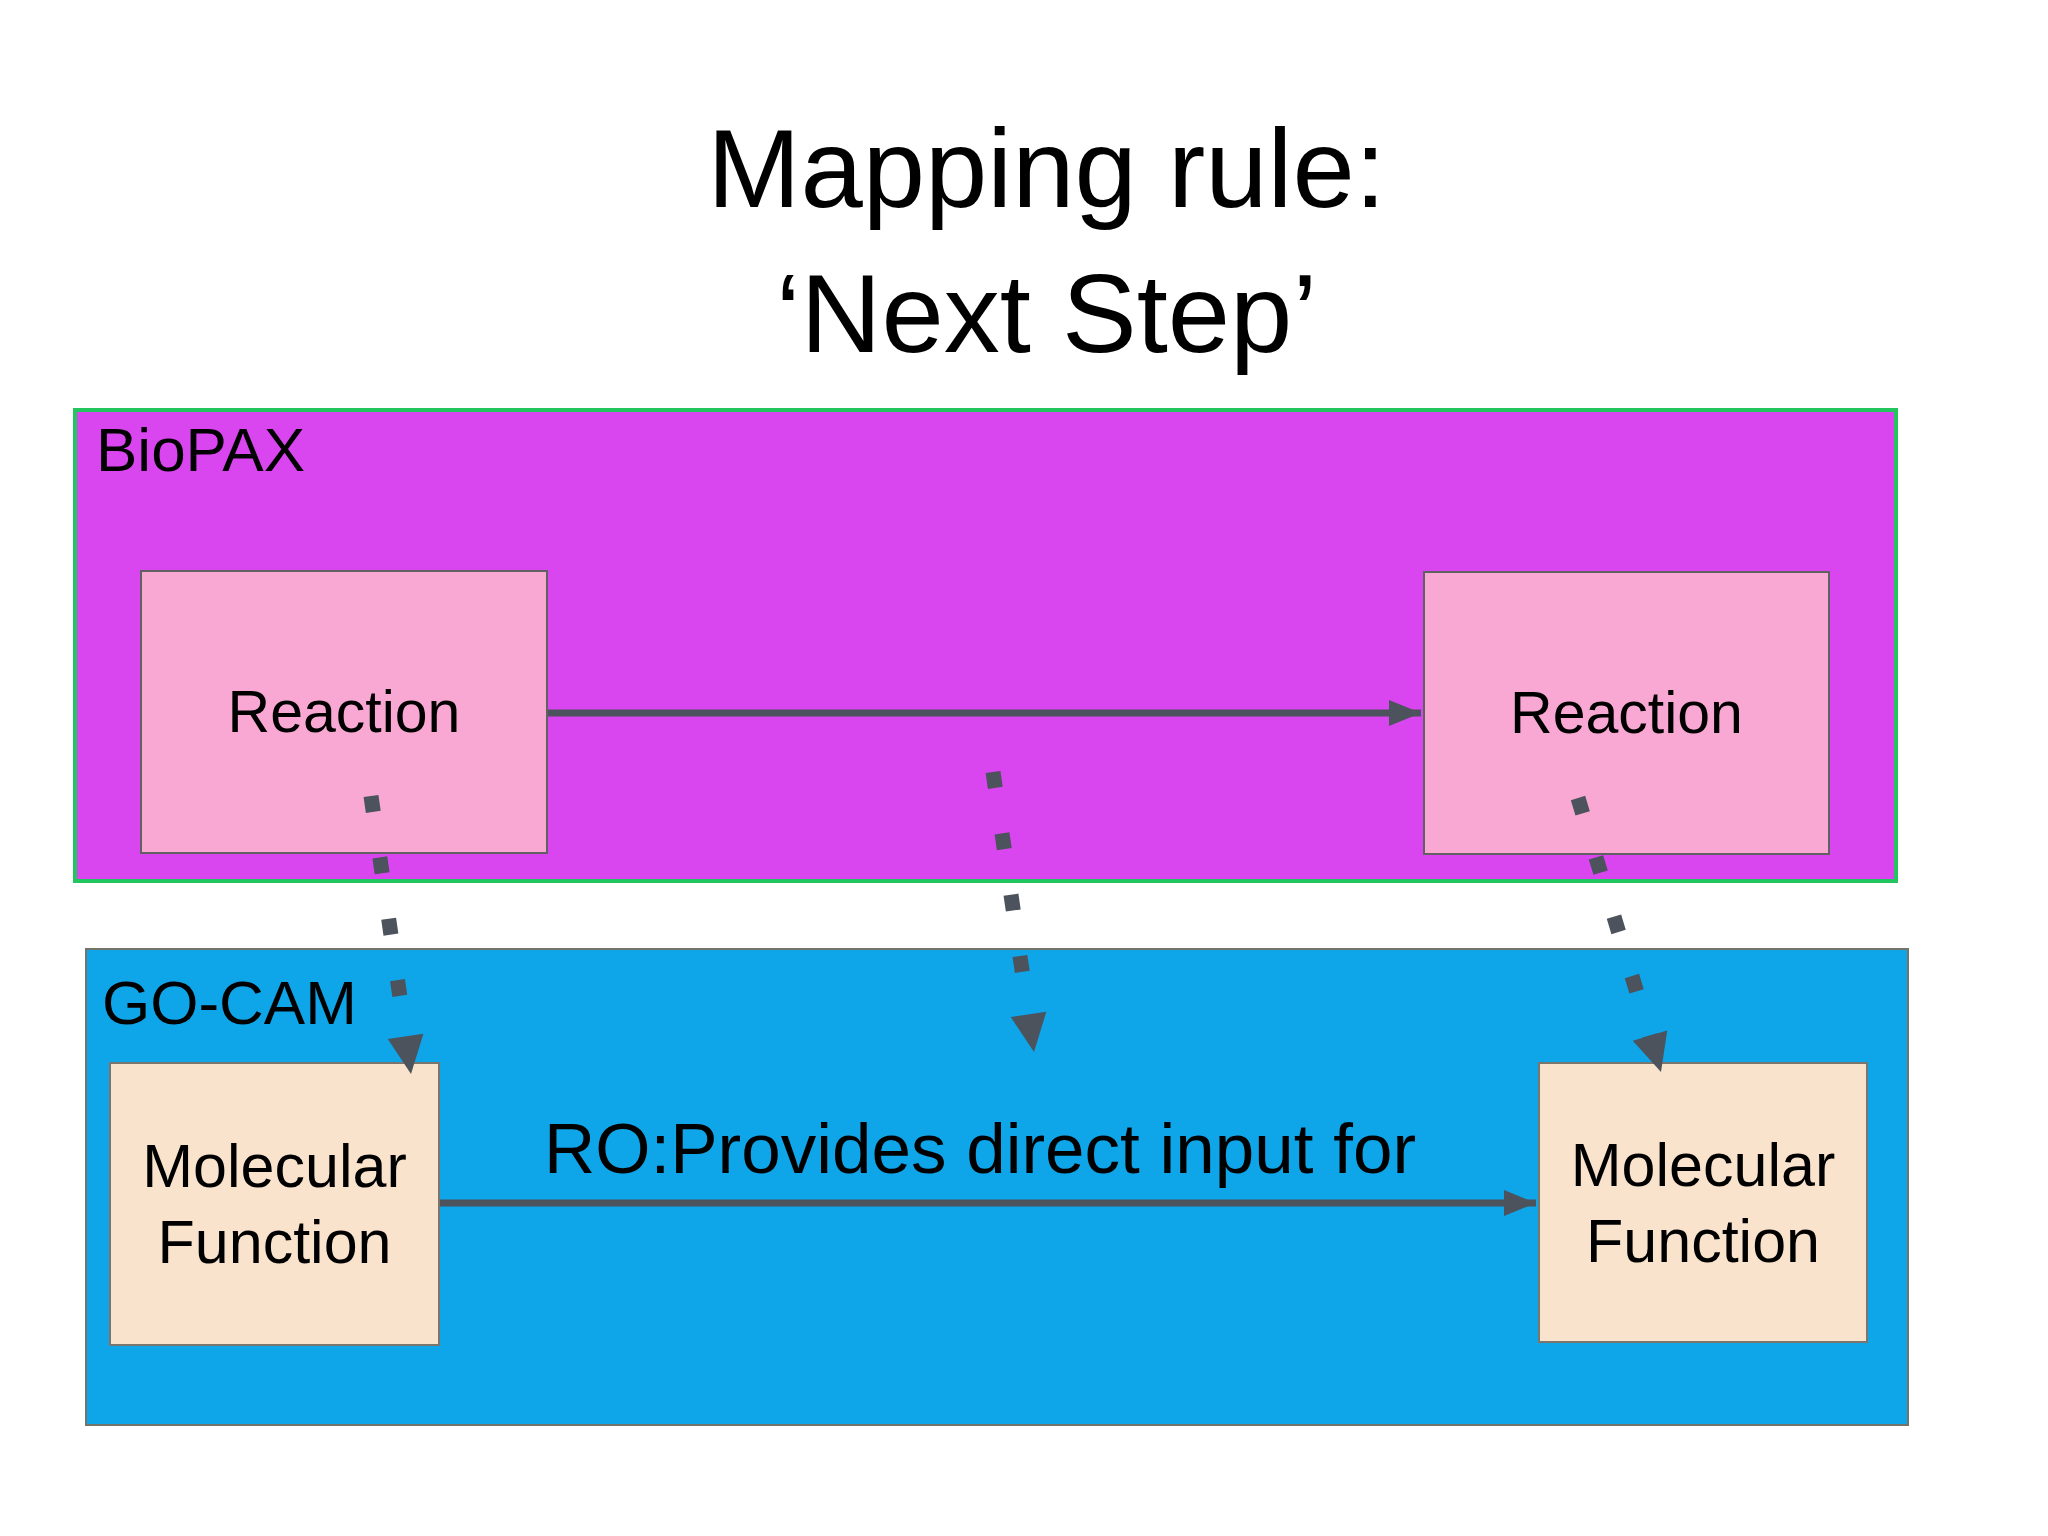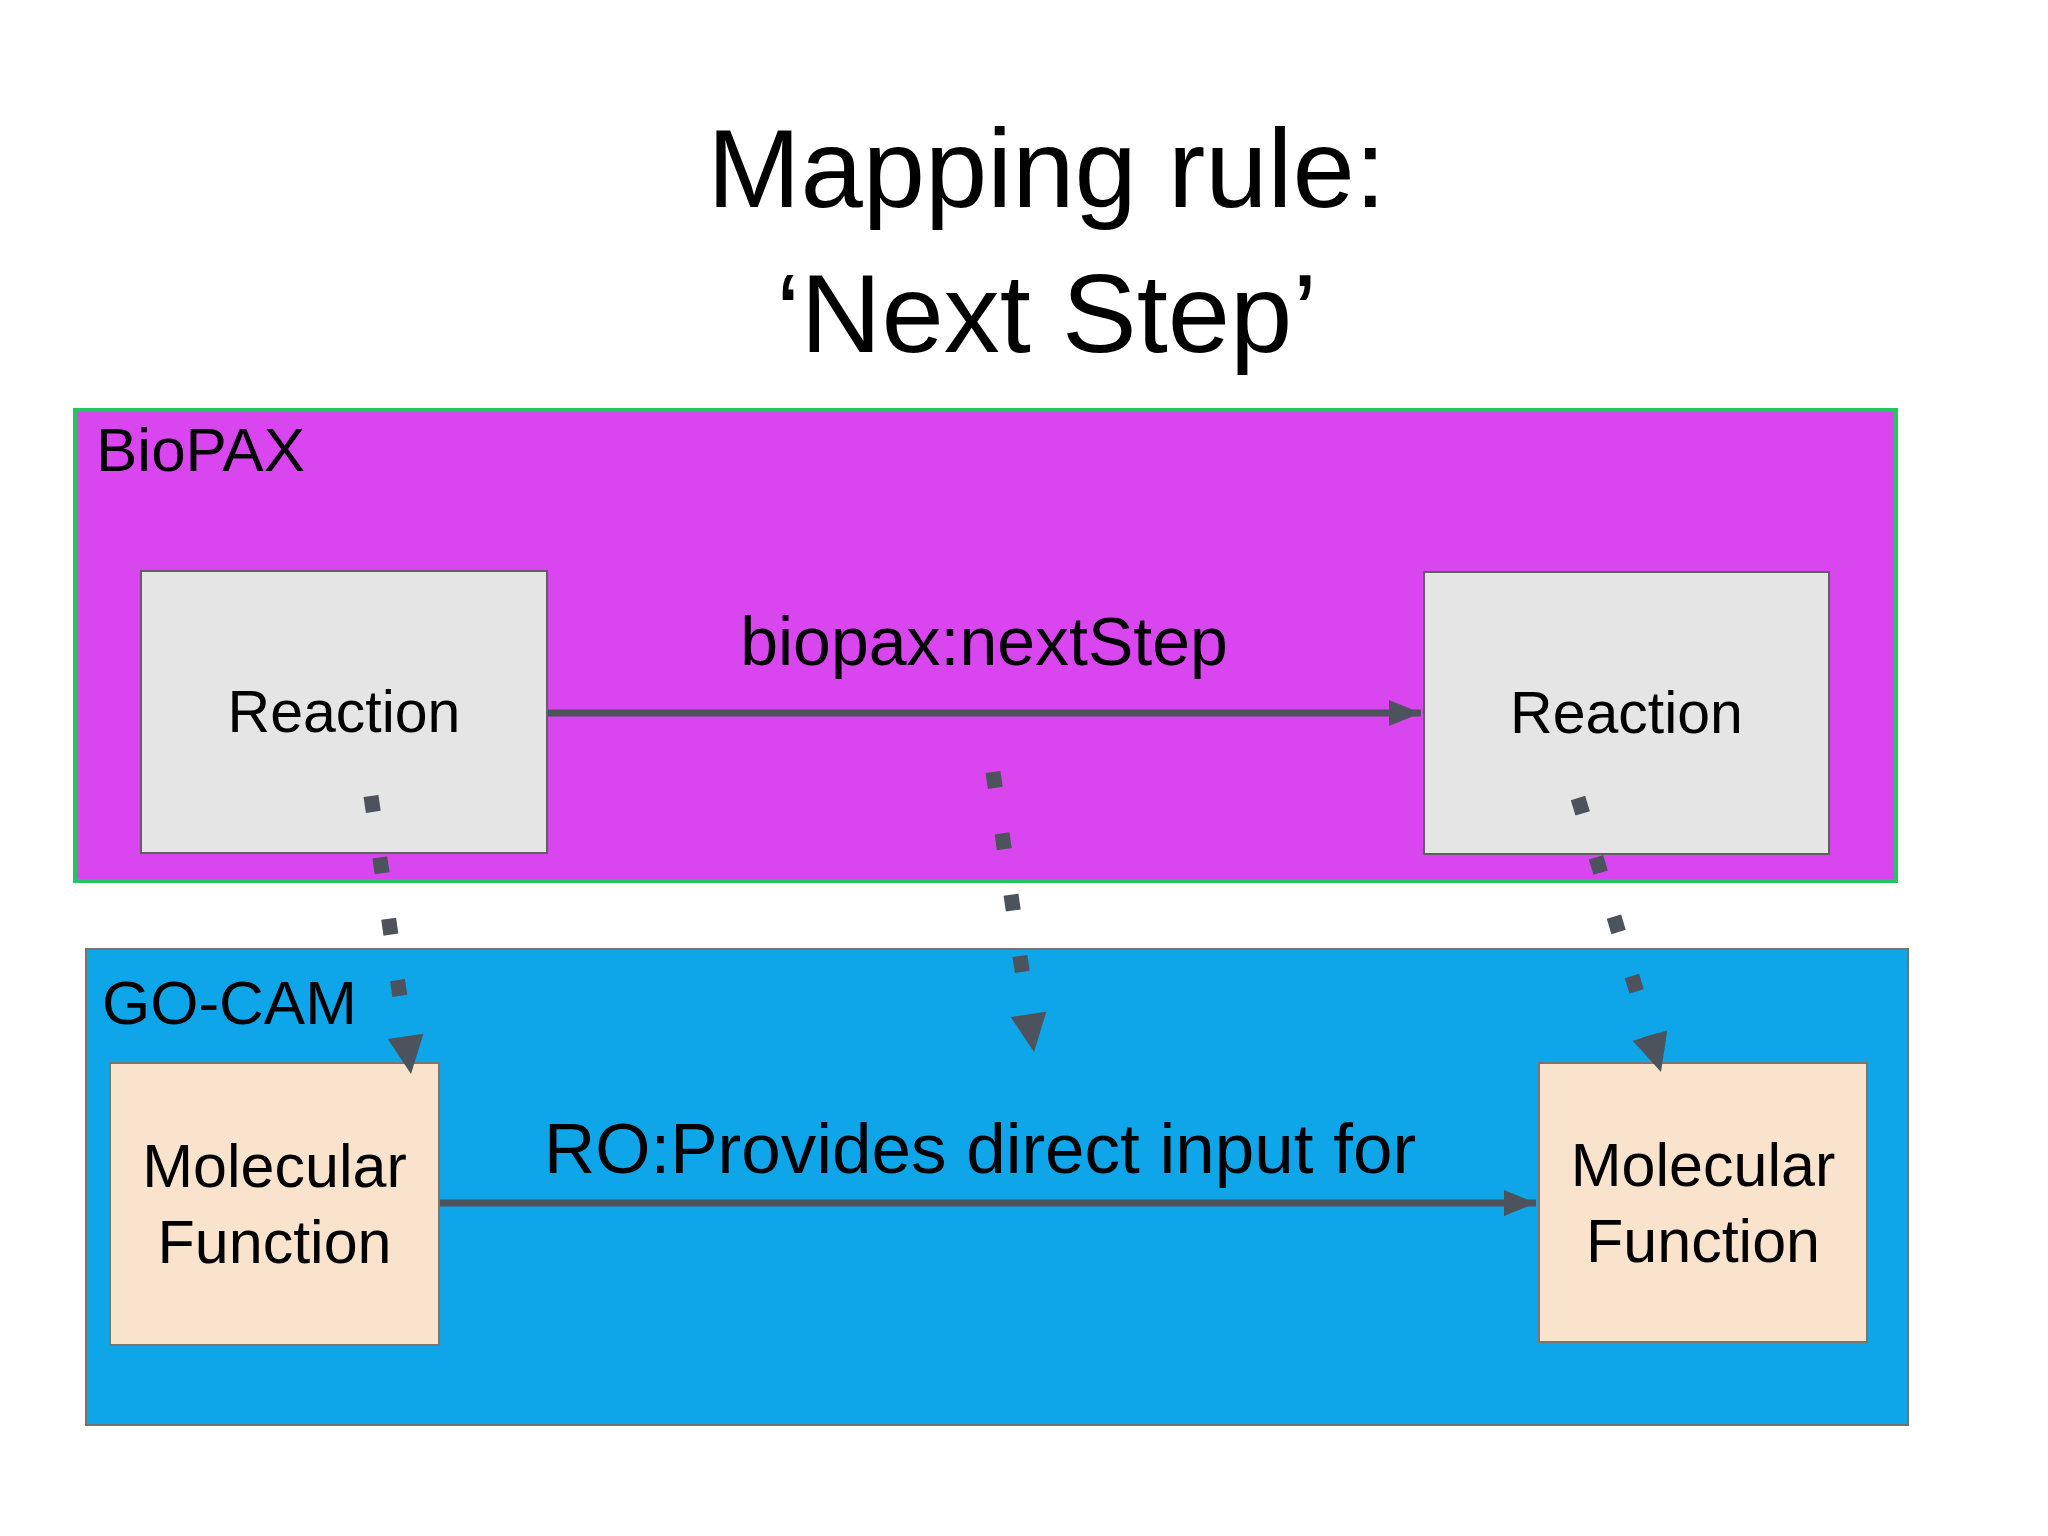--- a/index.html
+++ b/index.html
@@ -59,21 +59,21 @@
   .panel.gocam  .panel-label { left: 15px; top: 22px; }
   .node {
     position: absolute;
     box-sizing: border-box;
     display: flex;
     align-items: center;
     justify-content: center;
     text-align: center;
   }
   .node.reaction {
-    background: #e5e5e5;
+    background: #f9a8d4;
     border: 2px solid #616161;
     font-size: 59px;
     line-height: 62px;
   }
   .node.reaction.left  { left: 140px;  top: 570px; width: 408px; height: 284px; }
   .node.reaction.right { left: 1423px; top: 571px; width: 407px; height: 284px; }
   .node.mf {
     background: #fae3cd;
     border: 2px solid #7a756d;
     font-size: 61px;
@@ -127,21 +127,20 @@
   </div>
 
   <div class="node reaction left">
     <span>Reaction</span>
   </div>
 
   <div class="node reaction right">
     <span>Reaction</span>
   </div>
 
-  <div class="edge-label biopax-edge">biopax:nextStep</div>
 
   <div class="node mf left">
     <span>Molecular Function</span>
   </div>
 
   <div class="node mf right">
     <span>Molecular Function</span>
   </div>
 
   <div class="edge-label ro-edge">RO:Provides direct input for</div>

